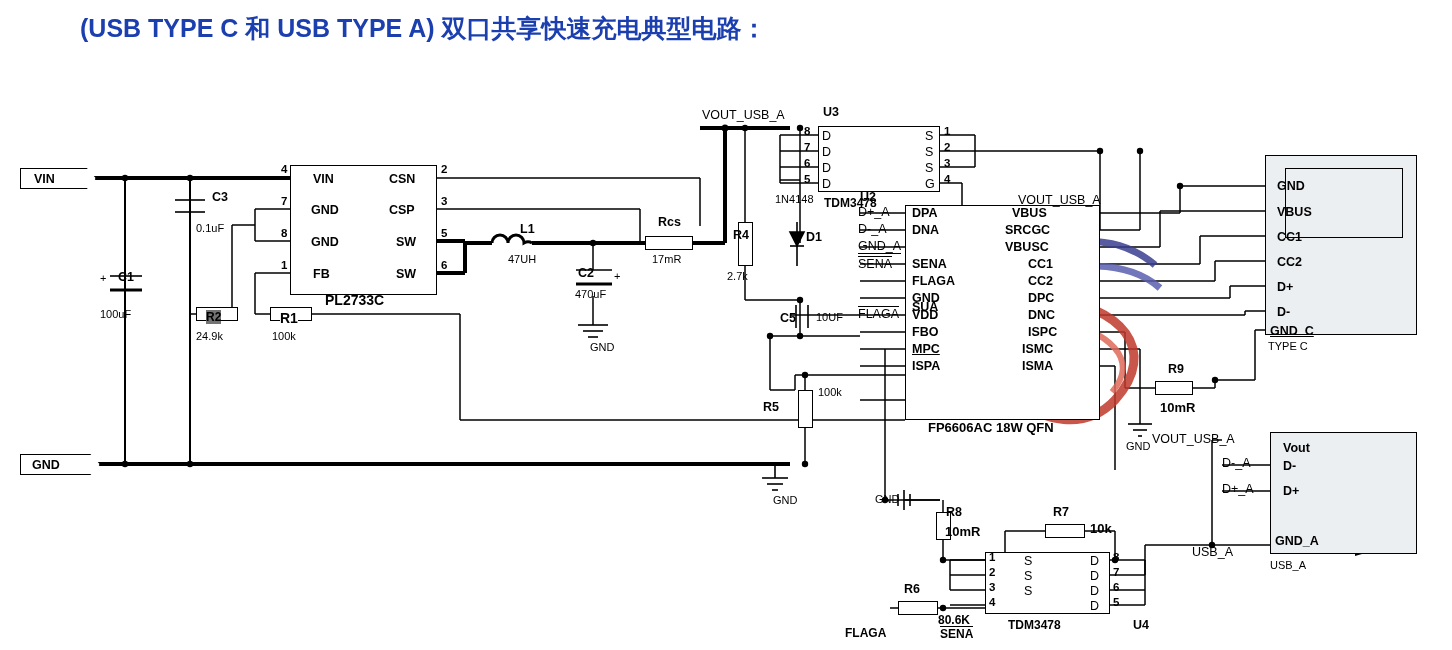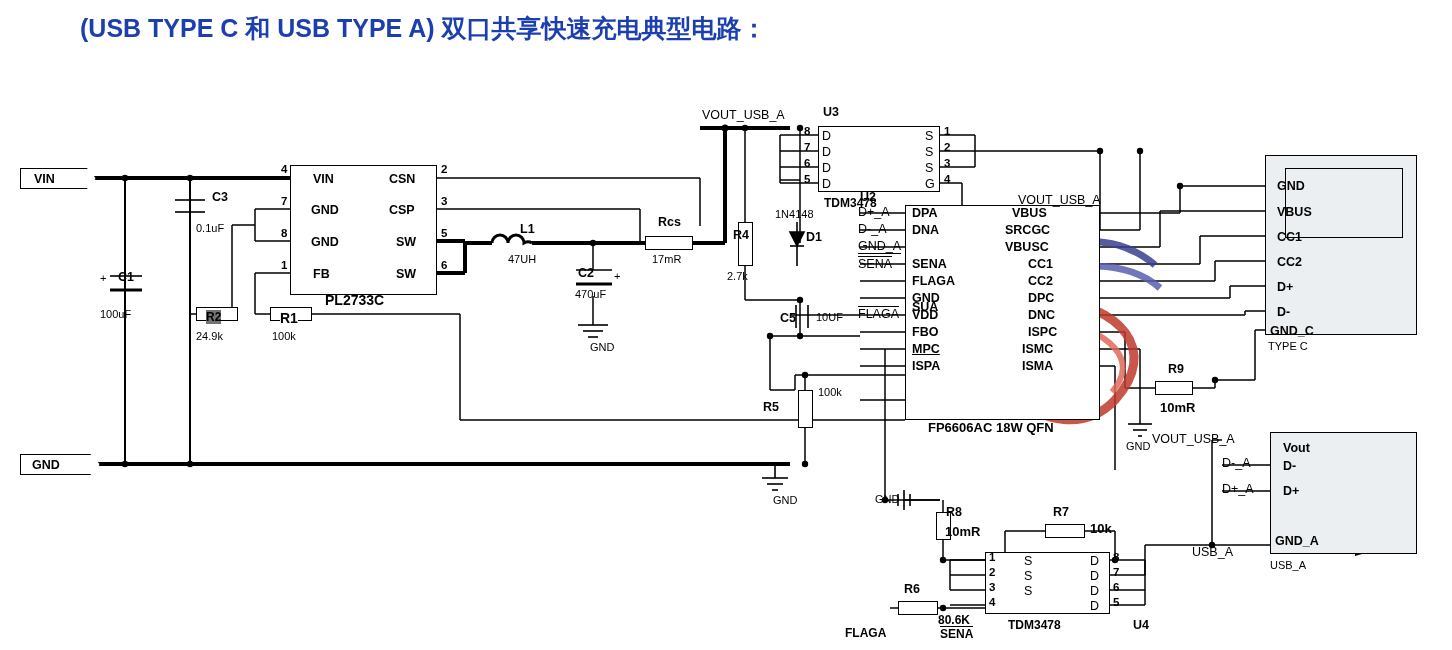--- a/index.html
+++ b/index.html
@@ -355,21 +355,21 @@
   <div class="t sm" style="left:575px;top:288px;">470uF</div>
   <div class="t sm" style="left:590px;top:341px;">GND</div>
 
   <div class="box" style="left:645px;top:236px;width:48px;height:14px;"></div>
   <div class="t lblb" style="left:658px;top:215px;">Rcs</div>
   <div class="t sm" style="left:652px;top:253px;">17mR</div>
 
   <div class="box" style="left:738px;top:222px;width:15px;height:44px;"></div>
   <div class="t lblb" style="left:733px;top:228px;">R4</div>
   <div class="t sm" style="left:727px;top:270px;">2.7k</div>
-  <div class="t sm" style="left:775px;top:208px;">1N4148</div>
+  <div class="t sm" style="left:775px;top:193px;">1N4148</div>
   <div class="t lblb" style="left:806px;top:230px;">D1</div>
 
   <div class="t lblb" style="left:780px;top:311px;">C5</div>
   <div class="t sm" style="left:816px;top:311px;">10UF</div>
 
   <div class="box" style="left:798px;top:390px;width:15px;height:38px;"></div>
   <div class="t lblb" style="left:763px;top:400px;">R5</div>
   <div class="t sm" style="left:818px;top:386px;">100k</div>
   <div class="t sm" style="left:773px;top:494px;">GND</div>
 
@@ -465,21 +465,21 @@
   <div class="t lbl" style="left:1090px;top:599px;">D</div>
 
   <div class="boxg" style="left:1265px;top:155px;width:152px;height:180px;"></div>
   <div class="box" style="left:1285px;top:168px;width:118px;height:70px;background:#eceff1;"></div>
   <div class="t lblb" style="left:1277px;top:179px;">GND</div>
   <div class="t lblb" style="left:1277px;top:205px;">VBUS</div>
   <div class="t lblb" style="left:1277px;top:230px;">CC1</div>
   <div class="t lblb" style="left:1277px;top:255px;">CC2</div>
   <div class="t lblb" style="left:1277px;top:280px;">D+</div>
   <div class="t lblb" style="left:1277px;top:305px;">D-</div>
-  <div class="t lblb" style="left:1270px;top:324px;">GND_C</div>
+  <div class="t lblb" style="left:1270px;top:324px;text-decoration:underline;">GND_C</div>
   <div class="t sm" style="left:1268px;top:340px;">TYPE C</div>
 
   <div class="boxg" style="left:1270px;top:432px;width:147px;height:122px;"></div>
   <div class="t lblb" style="left:1283px;top:441px;">Vout</div>
   <div class="t lblb" style="left:1283px;top:459px;">D-</div>
   <div class="t lblb" style="left:1283px;top:484px;">D+</div>
   <div class="t lblb" style="left:1275px;top:534px;">GND_A</div>
   <div class="t sm" style="left:1270px;top:559px;">USB_A</div>
   <div class="t lbl" style="left:1152px;top:432px;">VOUT_USB_A</div>
   <div class="t lbl" style="left:1222px;top:456px;border-bottom:1px solid transparent;">D-_A</div>

